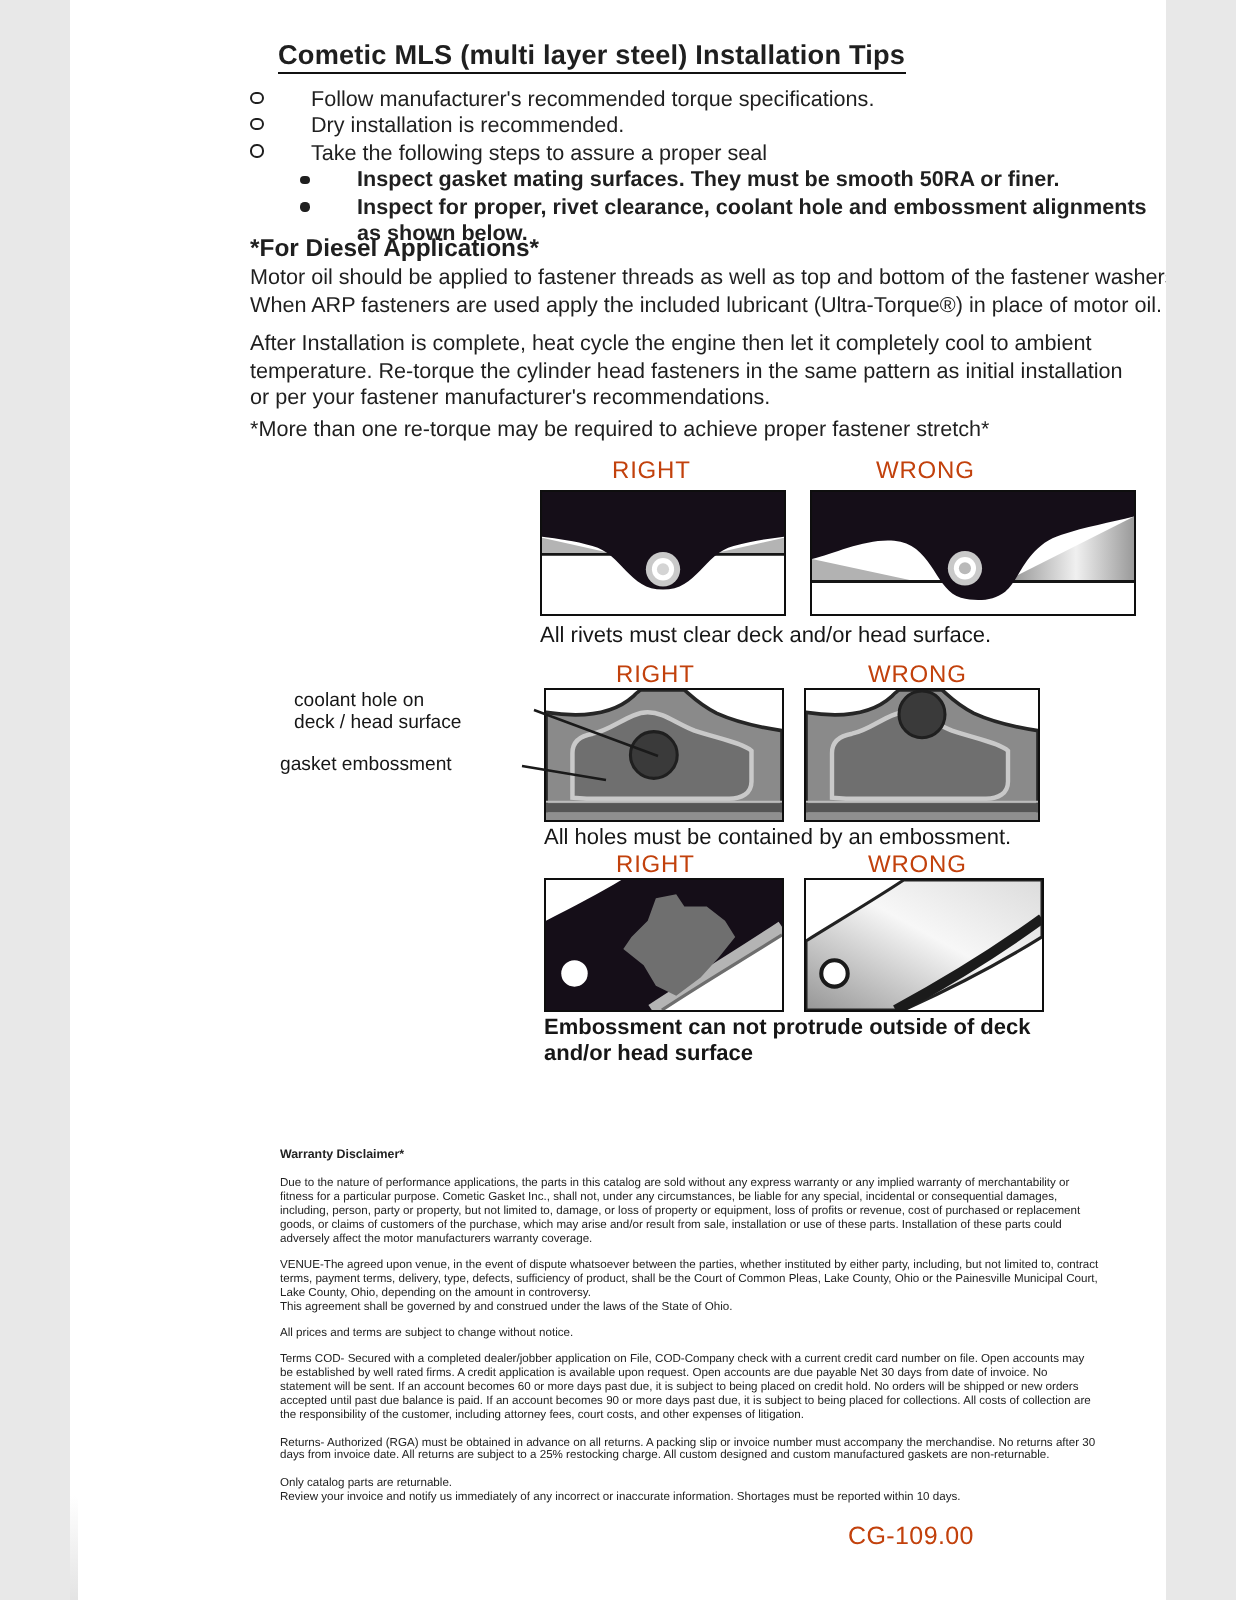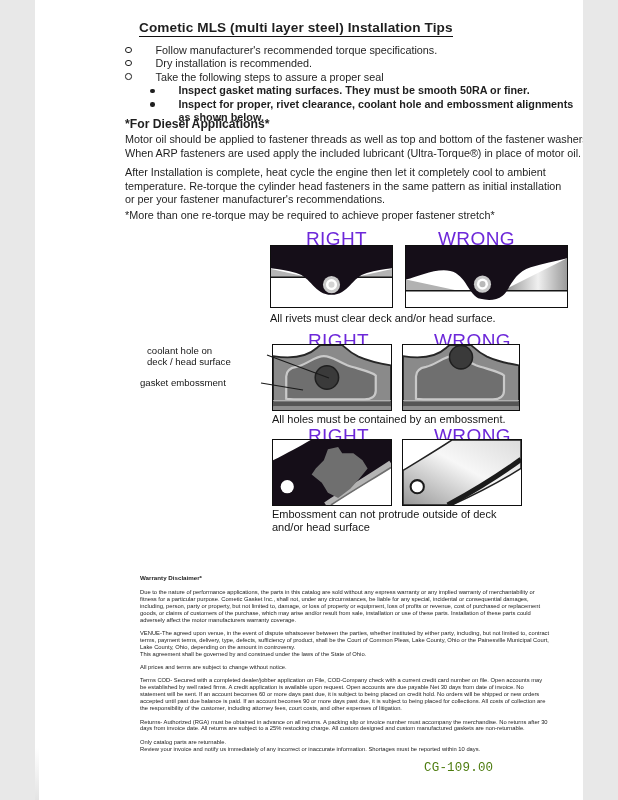--- a/index.html
+++ b/index.html
@@ -15,29 +15,29 @@
   }
   .bullets{left:90px;top:44px;font-size:10.8px;line-height:13.4px;}
   .b-row{display:flex;align-items:baseline;gap:19px;}
   .b-mark{width:4.5px;height:4.5px;border:1.1px solid #1f1f1f;border-radius:50%;
     display:inline-block;margin-right:5px;position:relative;top:-1px;flex:none;}
   .b-sub{margin-left:25px;font-weight:bold;}
   .b-dot{width:4.5px;height:4.5px;background:#1f1f1f;border-radius:50%;
     display:inline-block;margin-right:5px;position:relative;top:-1px;flex:none;}
   .sec-head{font-size:12.2px;font-weight:bold;}
   .body-p{font-size:10.8px;line-height:13.6px;white-space:pre-line;}
-  .hdr{font-size:19px;letter-spacing:.4px;color:#6d28d9;}
+  .hdr{font-size:12px;letter-spacing:.4px;color:#c2410c;}
   .diag-box{border:1.7px solid #0e0e0e;background:#fff;box-sizing:border-box;}
   .diag-box svg{display:block;width:100%;height:100%;}
   .caption{font-size:11px;color:#161616;white-space:pre-line;line-height:12.5px;}
   .pointer-label{font-size:9.6px;line-height:11px;white-space:pre-line;color:#161616;}
   .legal{left:105px;top:575px;width:410px;font-size:5.8px;line-height:6.9px;color:#222;}
   .legal-head{font-weight:bold;font-size:6.2px;margin-bottom:7px;}
   .legal p{margin:0 0 6.5px 0;white-space:pre-line;}
-  .pagenum{left:389px;top:761px;font-size:12.5px;color:#4d7c0f;letter-spacing:.2px;font-family:Liberation Mono, monospace;}
+  .pagenum{left:389px;top:761px;font-size:12.5px;color:#c2410c;letter-spacing:.2px;}
   .scan-artifact{left:0;top:748px;width:4px;height:52px;
     background:linear-gradient(to bottom,#ffffff,#c2c2c2);opacity:.45;}
 </style>
 </head>
 <body>
 
 <div class="page">
 
   <div class="abs doc-title">Cometic MLS (multi layer steel) Installation Tips</div>
 
@@ -168,21 +168,21 @@
           <stop offset="0.55" stop-color="#f7f7f7"></stop>
           <stop offset="1" stop-color="#dcdcdc"></stop>
         </linearGradient>
       </defs>
       <path d="M0,30 C16,20 33,10 48,0 L116,0 L116,28 C92,43 70,54 48,64 L0,64 Z" fill="url(#g3)" stroke="#222222" stroke-width="1.5"></path>
       <path d="M44,64 C68,51 94,35 116,19" stroke="#1b1b1b" stroke-width="5" fill="none"></path>
       <circle cx="14" cy="46" r="6.5" fill="#ffffff" stroke="#1a1a1a" stroke-width="2"></circle>
     </svg>
   </div>
 
-  <div class="abs caption" style="left:237px;top:508px;">Embossment can not protrude outside of deck
+  <div class="abs caption" style="left:237px;top:508px;font-weight:bold;">Embossment can not protrude outside of deck
 and/or head surface</div>
 
   <div class="abs legal">
     <div class="legal-head">Warranty Disclaimer*</div>
     <p>Due to the nature of performance applications, the parts in this catalog are sold without any express warranty or any implied warranty of merchantability or fitness for a particular purpose.  Cometic Gasket Inc., shall not, under any circumstances, be liable for any special, incidental or consequential damages, including, person, party or property, but not limited to, damage, or loss of property or equipment, loss of profits or revenue, cost of purchased or replacement goods, or claims of customers of the purchase, which may arise and/or result from sale, installation or use of these parts.  Installation of these parts could adversely affect the motor manufacturers warranty coverage.</p>
     <p>VENUE-The agreed upon venue, in the event of dispute whatsoever between the parties, whether instituted by either party, including, but not limited to, contract terms, payment terms, delivery, type, defects, sufficiency of product, shall be the Court of Common Pleas, Lake County, Ohio or the Painesville Municipal Court, Lake County, Ohio, depending on the amount in controversy.
 This agreement shall be governed by and construed under the laws of the State of Ohio.</p>
     <p>All prices and terms are subject to change without notice.</p>
     <p>Terms COD- Secured with a completed dealer/jobber application on File, COD-Company check with a current credit card number on file.  Open accounts may be established by well rated firms.  A credit application is available upon request.  Open accounts are due payable Net 30 days from date of invoice.  No statement will be sent.  If an account becomes 60 or more days past due, it is subject to being placed on credit hold.  No orders will be shipped or new orders accepted until past due balance is paid.  If an account becomes 90 or more days past due, it is subject to being placed for collections.  All costs of collection are the responsibility of the customer, including attorney fees, court costs, and other expenses of litigation.</p>
     <p>Returns- Authorized (RGA) must be obtained in advance on all returns.  A packing slip or invoice number must accompany the merchandise.  No returns after 30 days from invoice date.  All returns are subject to a 25% restocking charge.  All custom designed and custom manufactured gaskets are non-returnable.</p>

